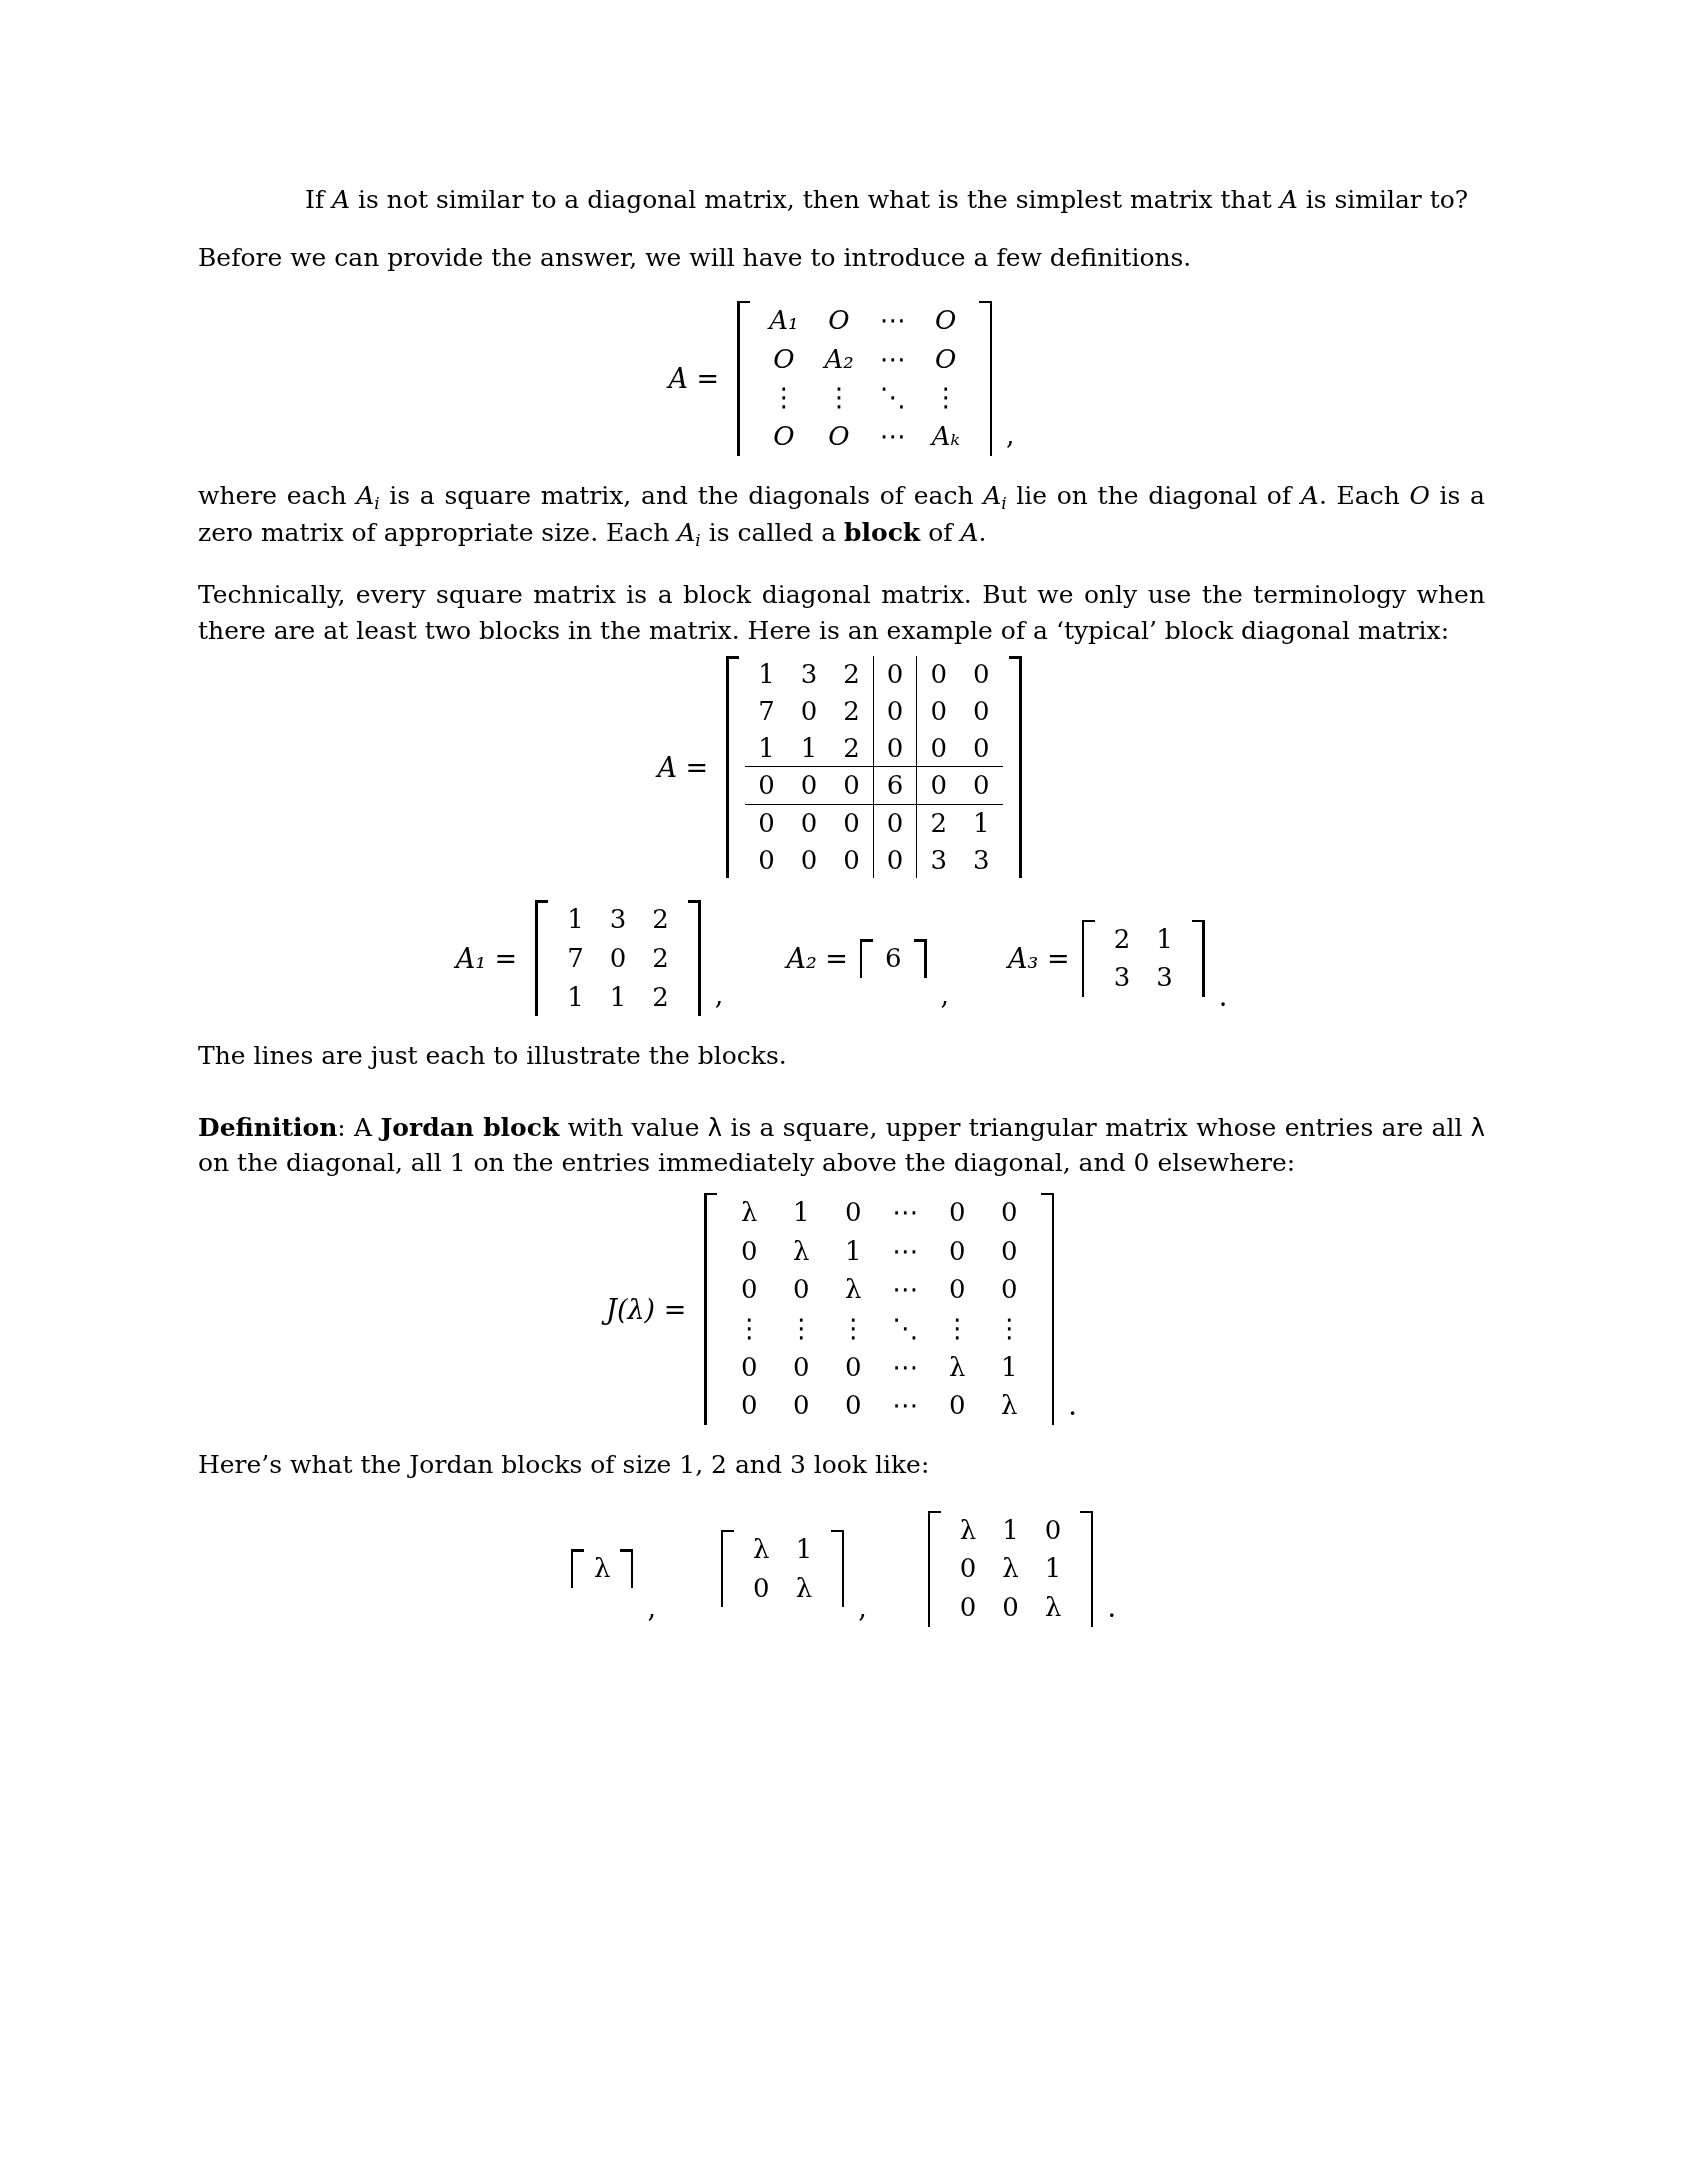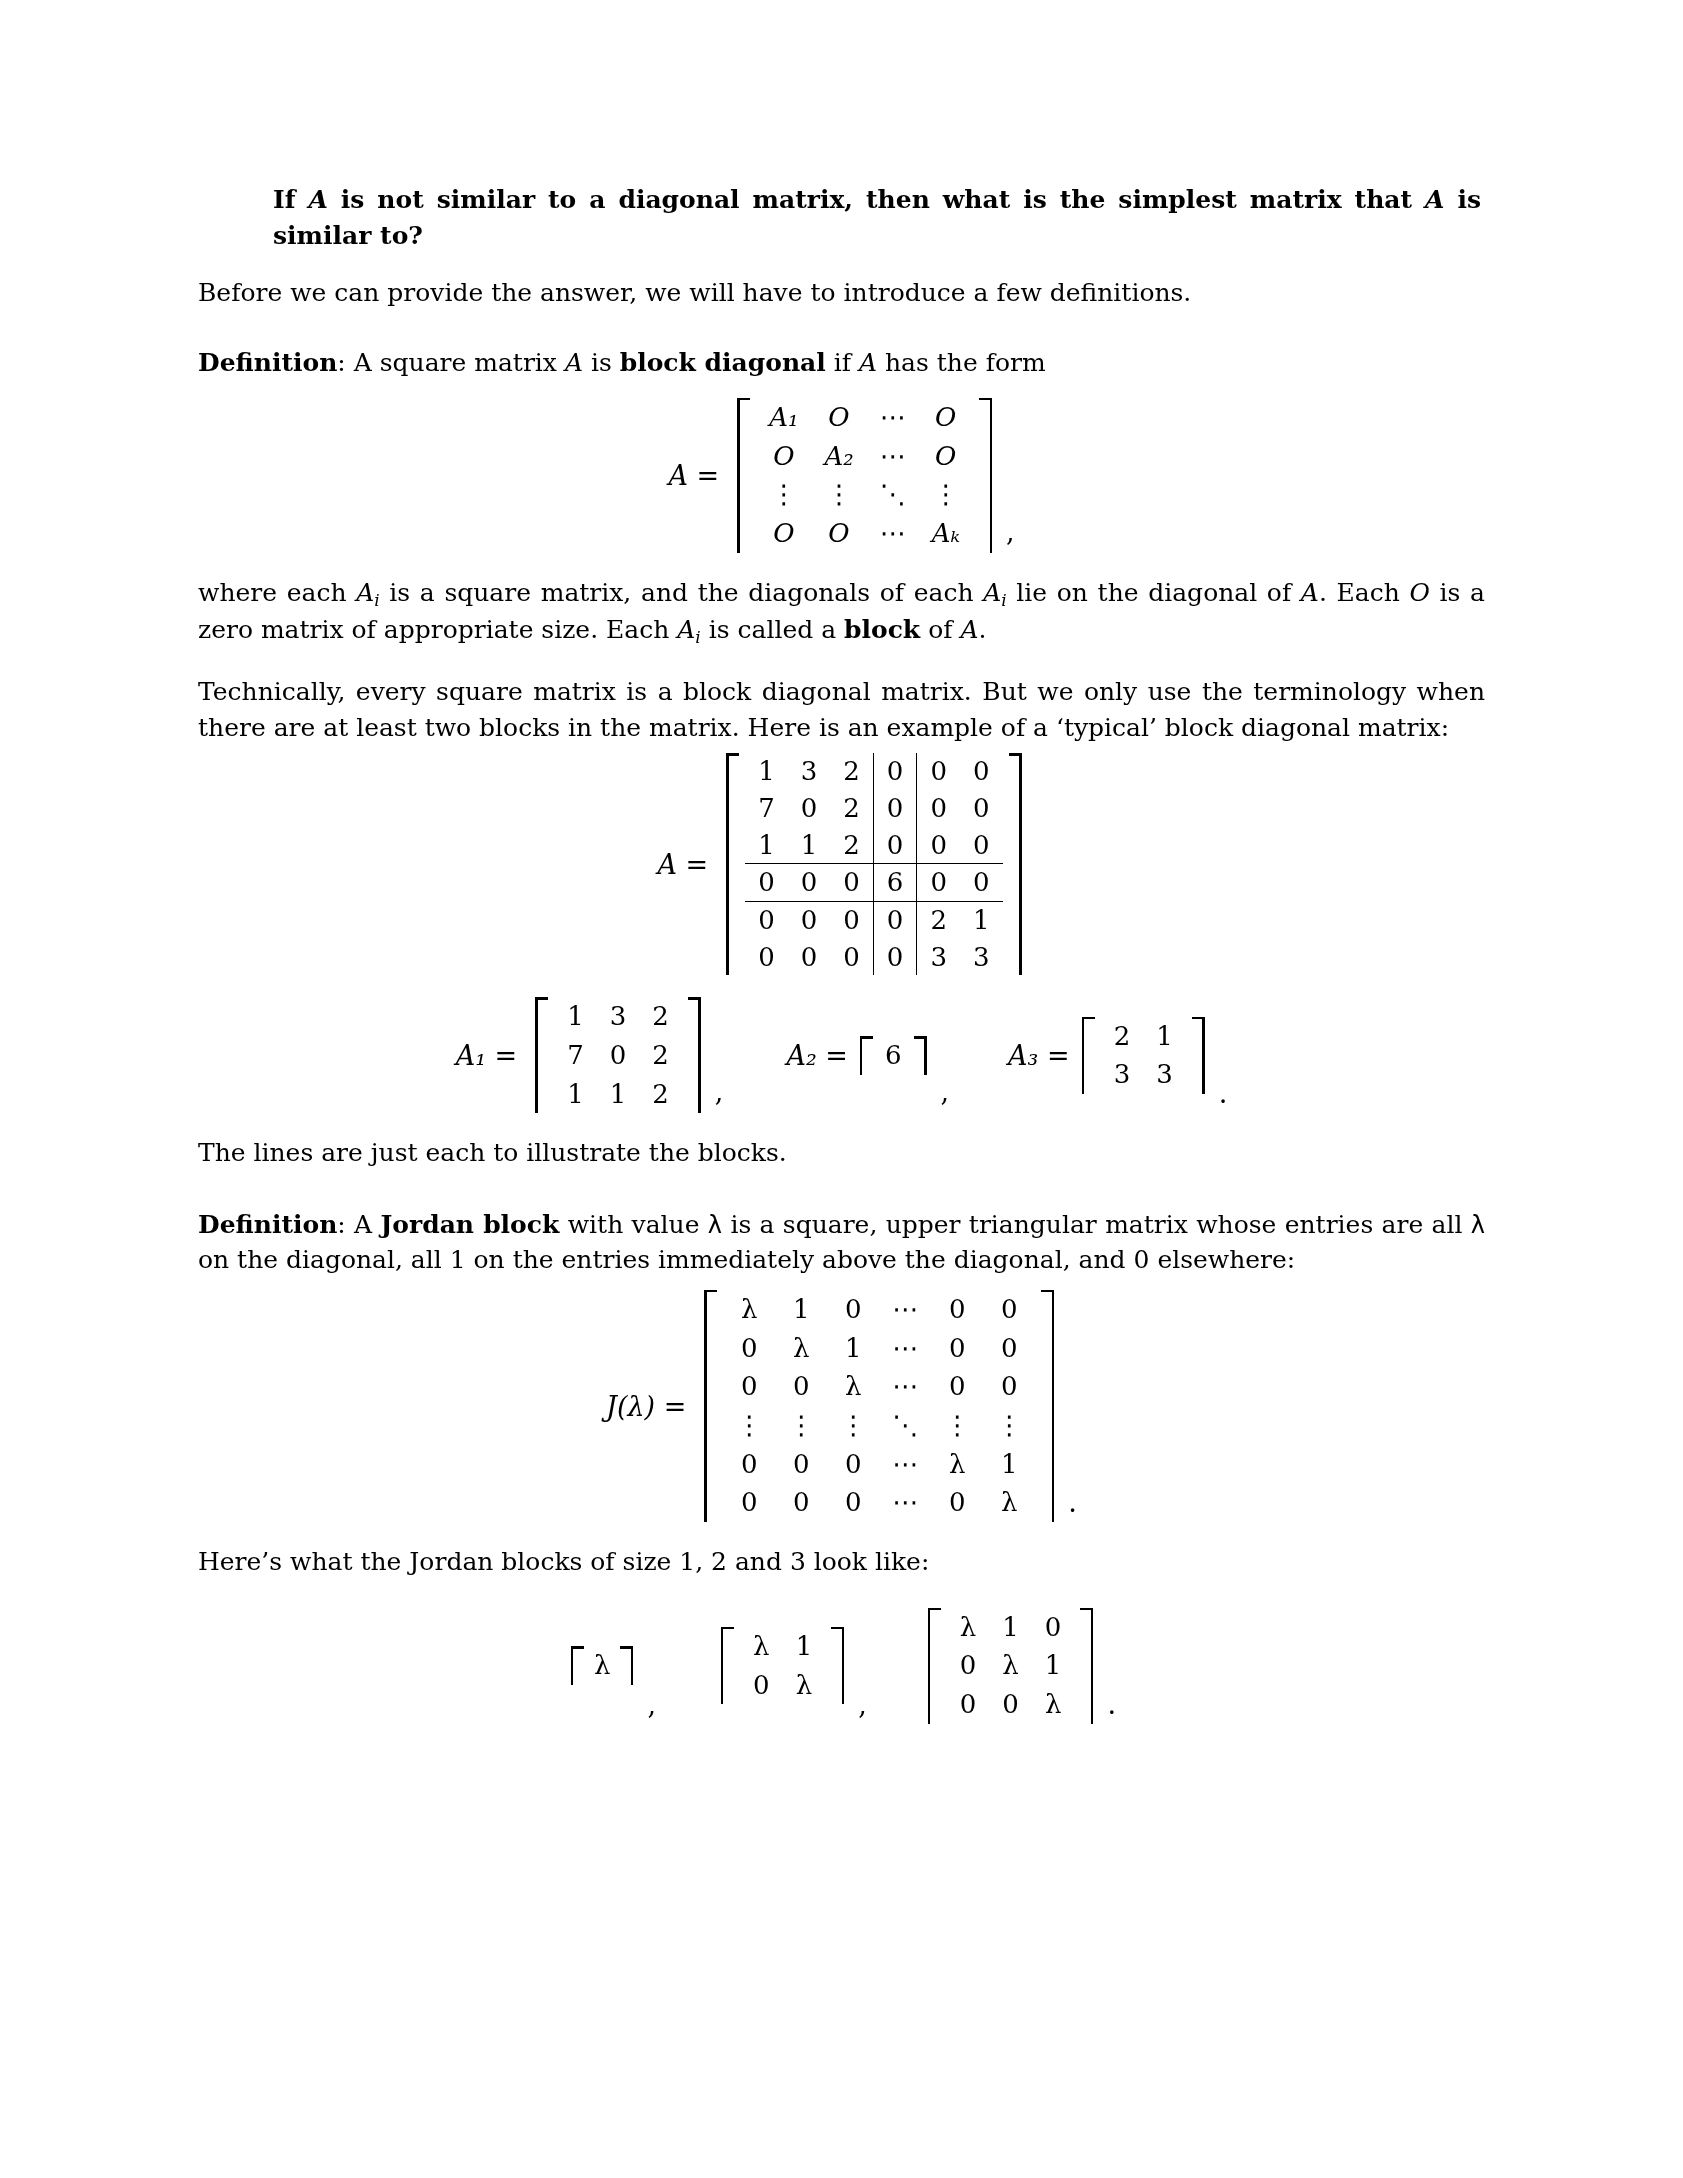--- a/index.html
+++ b/index.html
@@ -19,23 +19,22 @@
   .body-text {
     font-size:25px;
     line-height:1.42;
     text-align:justify;
     text-justify:inter-word;
     margin:0 0 0 0;
   }
   .para { margin-bottom:26px; }
   .para-tight { margin-bottom:8px; }
   .quote {
-    margin:14px 0 14px 75px;
+    margin:14px 0 14px 107px;
     width:1208px;
-    font-weight:bold;
   }
   .mi { font-style:italic; font-family:"DejaVu Serif", serif; }
   .bold { font-weight:bold; }
   .lam { font-family:"DejaVu Sans", sans-serif; font-style:normal; font-size:24px; }
 
   
   .display {
     display:flex;
     justify-content:center;
     align-items:center;
@@ -111,23 +110,20 @@
 <div class="page">
 
 
   <div class="body-text quote">
     <span>If </span><span class="mi">A</span><span> is not similar to a diagonal matrix, then what is the simplest matrix that </span><span class="mi">A</span>
     <span>is similar to?</span>
   </div>
 
   <p class="body-text para" style="margin-top:22px;">Before we can provide the answer, we will have to introduce a few definitions.</p>
 
-  <p class="body-text para-tight" style="margin-top:34px;">
-    <span class="bold">Definition</span><span>: A square matrix </span><span class="mi">A</span><span> is </span><span class="bold">block diagonal</span><span> if </span><span class="mi">A</span><span> has the form</span>
-  </p>
 
   <div class="display d1">
     <span class="lhs">
       <span>A</span>
       <span class="eq">=</span>
     </span>
     <span class="bracket">
       <span class="bk l"></span>
       <table class="mat">
         <tbody>

